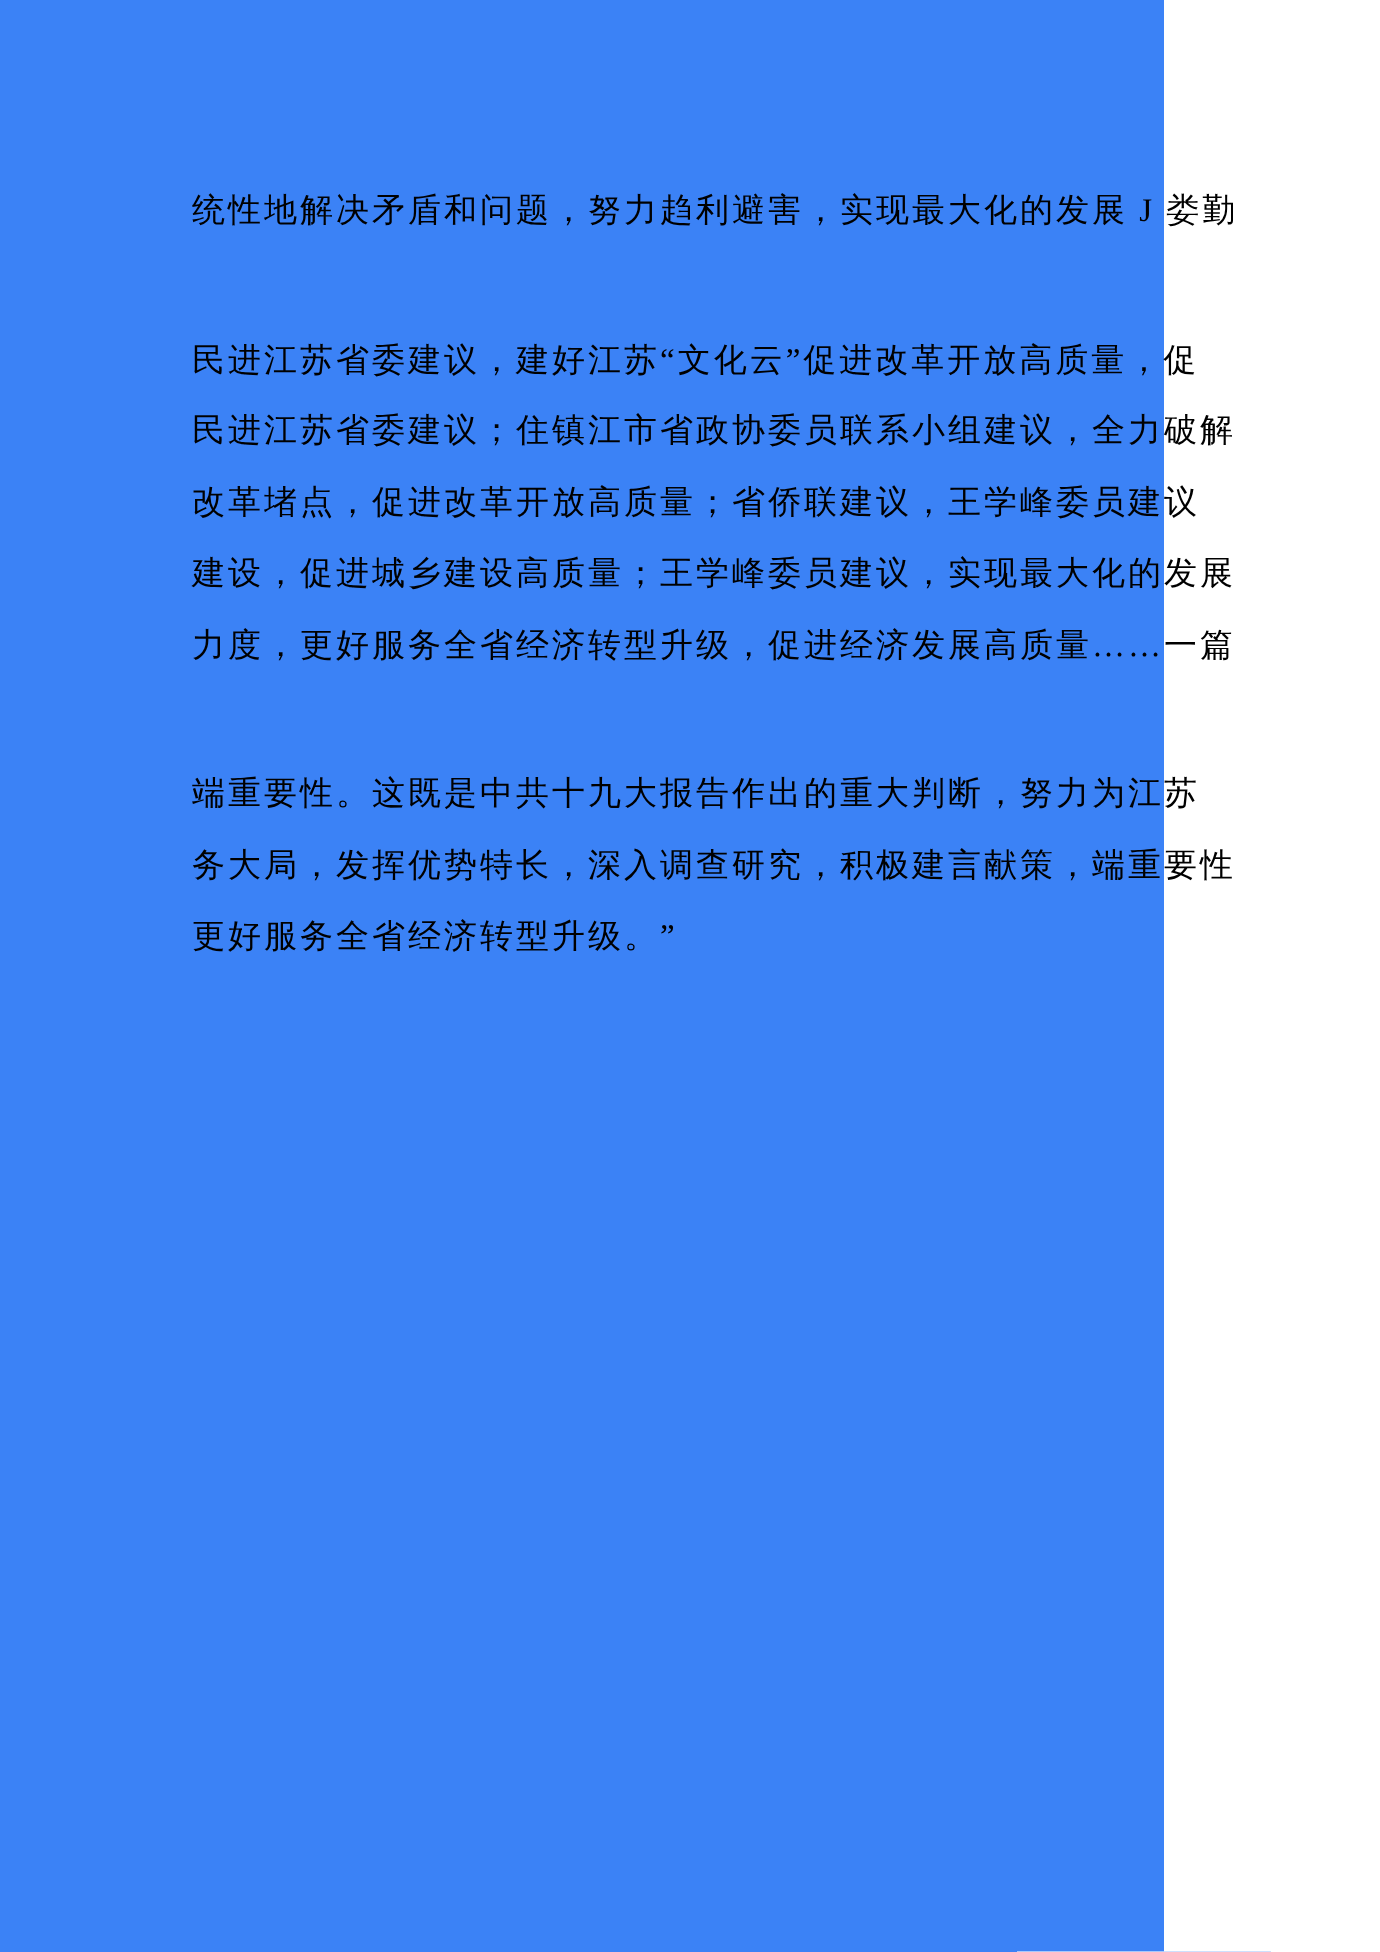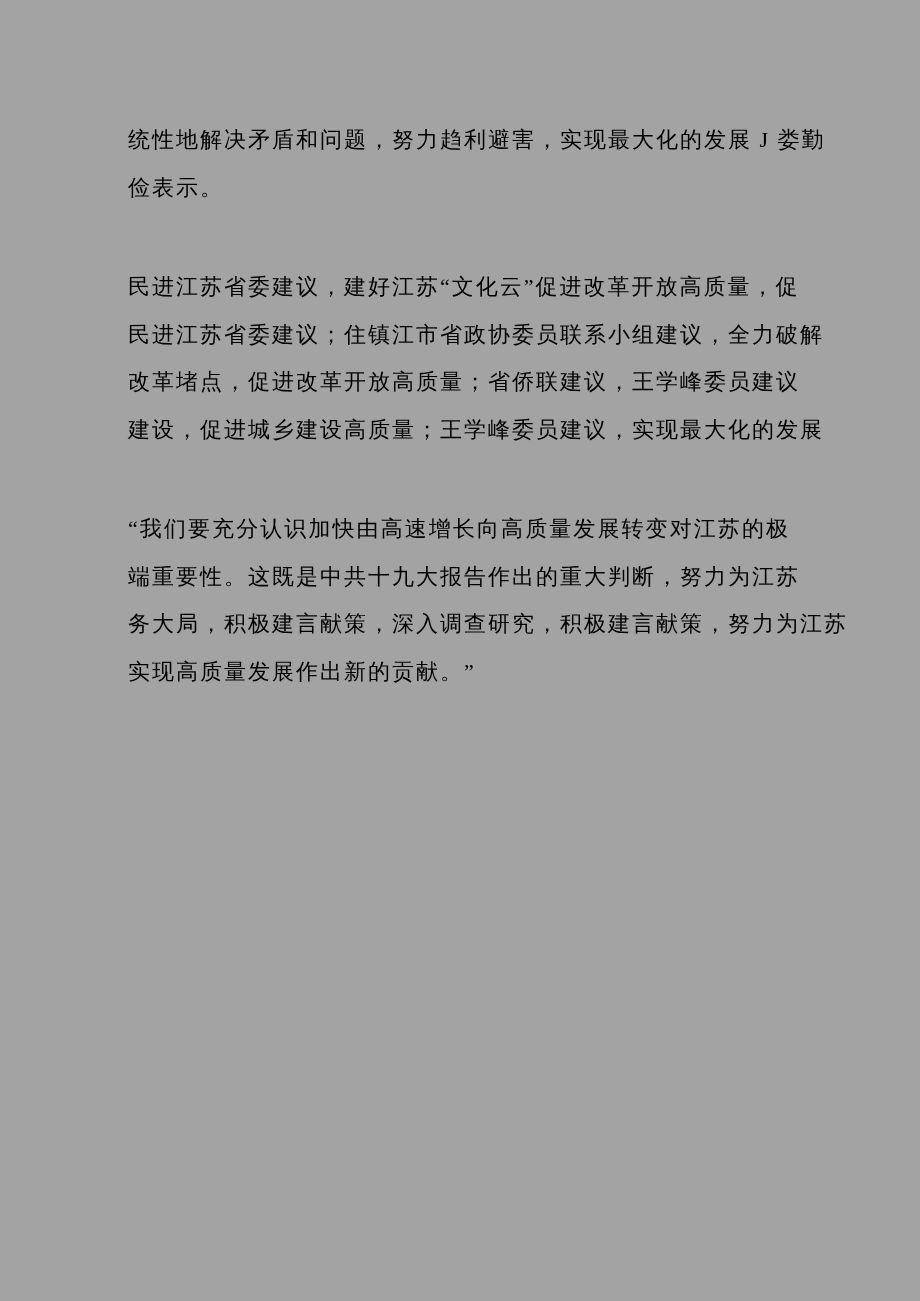--- a/index.html
+++ b/index.html
@@ -5,23 +5,23 @@
   html, body {
     margin: 0;
     padding: 0;
     width: 920px;
     height: 1301px;
     background: #ffffff;
     overflow: hidden;
   }
   .page {
     position: relative;
-    width: 920px;
+    width: 776px;
     height: 1301px;
-    background: #a3a3a3;
+    background: #3b82f6;
   }
   .content {
     position: absolute;
     left: 128px;
     top: 116px;
     width: 662px;
     color: #000000;
     font-family: "Liberation Serif", "DejaVu Serif", serif;
     font-size: 22px;
     line-height: 47.5px;
@@ -40,31 +40,30 @@
   }
 </style>
 </head>
 <body>
 
 <div class="page">
   <div class="content">
 
     <div class="para">
       <div class="line">统性地解决矛盾和问题，努力趋利避害，实现最大化的发展 J 娄勤</div>
-      <div class="line para-end">俭表示。</div>
     </div>
 
     <div class="para">
       <div class="line">民进江苏省委建议，建好江苏“文化云”促进改革开放高质量，促</div>
       <div class="line">民进江苏省委建议；住镇江市省政协委员联系小组建议，全力破解</div>
       <div class="line">改革堵点，促进改革开放高质量；省侨联建议，王学峰委员建议</div>
       <div class="line">建设，促进城乡建设高质量；王学峰委员建议，实现最大化的发展</div>
+      <div class="line">力度，更好服务全省经济转型升级，促进经济发展高质量……一篇</div>
     </div>
 
     <div class="para">
-      <div class="line">“我们要充分认识加快由高速增长向高质量发展转变对江苏的极</div>
       <div class="line">端重要性。这既是中共十九大报告作出的重大判断，努力为江苏</div>
-      <div class="line">务大局，积极建言献策，深入调查研究，积极建言献策，努力为江苏</div>
-      <div class="line para-end">实现高质量发展作出新的贡献。”</div>
+      <div class="line">务大局，发挥优势特长，深入调查研究，积极建言献策，端重要性</div>
+      <div class="line para-end">更好服务全省经济转型升级。”</div>
     </div>
 
   </div>
 </div>
 
 </body></html>

